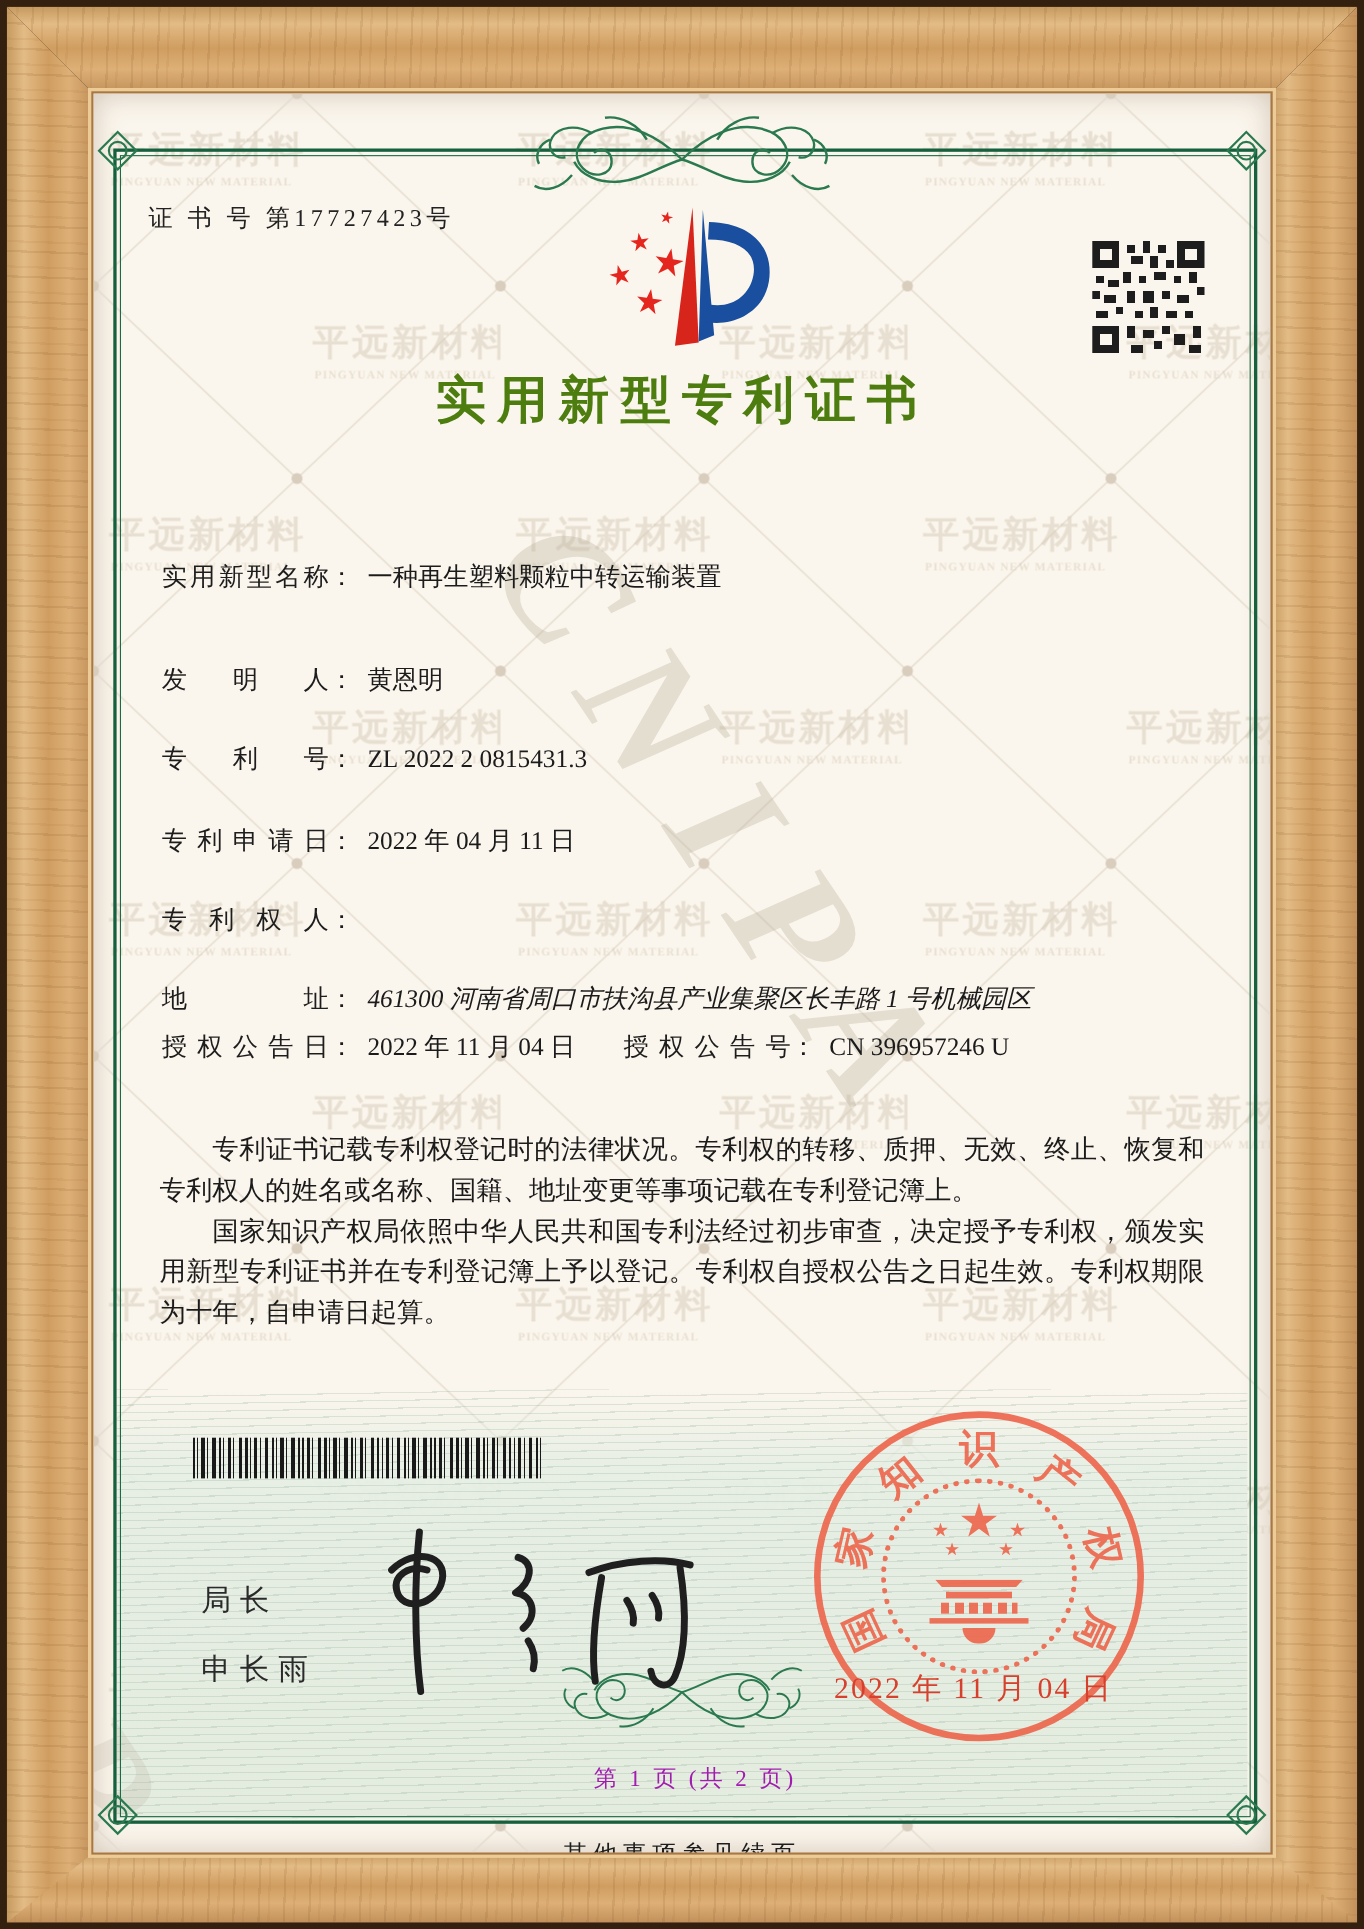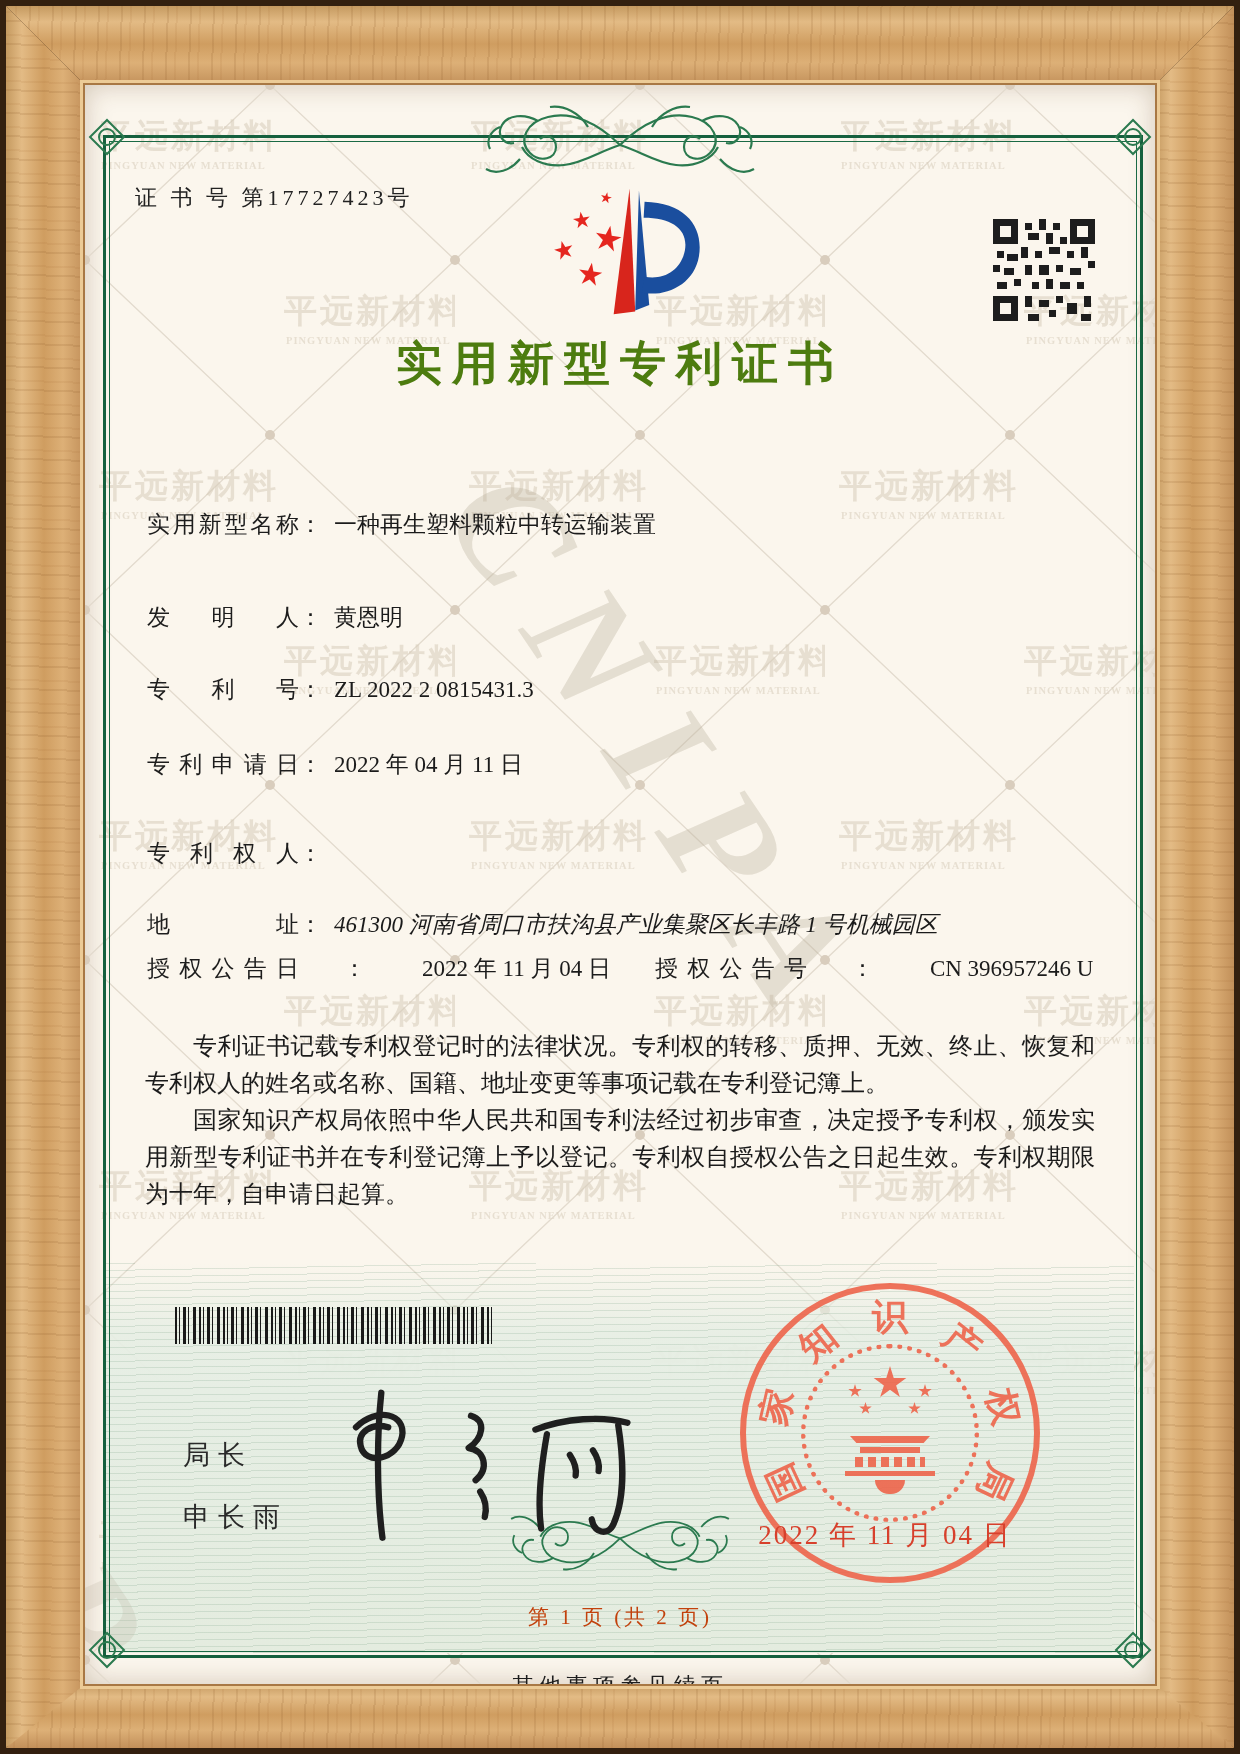--- a/index.html
+++ b/index.html
@@ -55,25 +55,25 @@
   .cert-no{position:absolute;left:50px;top:98px;font-size:22px;letter-spacing:4px;color:#222;}
   .logo{position:absolute;left:443px;top:98px;width:190px;height:150px;}
   .title{position:absolute;left:0;top:248px;width:100%;text-align:center;font-size:46px;font-weight:600;letter-spacing:10px;color:#4d7c0f;}
   .qr{position:absolute;left:908px;top:134px;width:102px;height:102px;}
   .fields{position:absolute;left:62px;top:420px;right:58px;font-size:23px;}
   .frow{display:flex;line-height:40px;}
   .f-label{flex:none;width:152px;text-align:justify;text-align-last:justify;color:#1d1d1d;}
   .f-colon{flex:none;margin-right:12px;}
   .f-value{flex:none;}
   .mb1{margin-bottom:53px;}.mb2{margin-bottom:32px;}.mb3{margin-bottom:35px;}
-  .mb4{margin-bottom:49px;}.mb5{margin-bottom:32px;}
+  .mb4{margin-bottom:32px;}.mb5{margin-bottom:32px;}
   .addr .f-value{width:648px;line-height:38px;flex:none;font-style:italic;}
   .addr{line-height:38px;}
   .grant{display:flex;margin-top:5px;}
-  .grant .pair{display:flex;line-height:40px;gap:44px;}
+  .grant .pair{display:flex;line-height:40px;}
   .grant .pair.right{margin-left:44px;}
   .grant .f-label{width:152px;}
   .paras{position:absolute;left:60px;top:943px;width:950px;font-size:24px;line-height:37px;text-align:justify;}
   .paras p{margin:0;text-indent:2em;}
   .barcode{
     position:absolute;left:90px;top:1222px;width:318px;height:37px;
     background:repeating-linear-gradient(90deg,#191919 0 2px,rgba(0,0,0,0) 2px 4px,#191919 4px 5px,rgba(0,0,0,0) 5px 8px,#191919 8px 11px,rgba(0,0,0,0) 11px 13px,#191919 13px 14px,rgba(0,0,0,0) 14px 18px,#191919 18px 21px,rgba(0,0,0,0) 21px 24px);
   }
   .director{position:absolute;left:98px;top:1332px;font-family:"Liberation Sans","DejaVu Sans",sans-serif;font-size:27px;letter-spacing:8px;color:#2a2a2a;}
   .director .t{margin-bottom:26px;margin-top:20px;}
@@ -82,21 +82,21 @@
   
   .seal{position:absolute;left:655px;top:1198px;width:300px;height:300px;opacity:.88;}
   .seal .ring{position:absolute;inset:0;border-radius:50%;border:6px solid #ee6147;}
   .seal .ch{position:absolute;left:50%;top:50%;width:44px;height:44px;margin:-22px;
     font-weight:700;font-size:36px;line-height:44px;text-align:center;color:#ee6147;}
   .emblem{position:absolute;left:50%;top:50%;transform:translate(-50%,-50%);width:178px;height:178px;}
   .emblem .wreath{position:absolute;inset:0;border-radius:50%;border:5px dotted #ee6147;}
   .star{position:absolute;background:#ee6147;clip-path:polygon(50% 0%,61% 35%,98% 35%,68% 57%,79% 91%,50% 70%,21% 91%,32% 57%,2% 35%,39% 35%);}
   .gate{position:absolute;background:#ee6147;}
   .seal-date{position:absolute;left:640px;top:1432px;width:320px;text-align:center;color:#d7402c;font-size:27px;letter-spacing:2px;}
-  .page-note{position:absolute;left:18px;top:1518px;width:1034px;text-align:center;font-size:21px;letter-spacing:3px;color:#c2410c;}
+  .page-note{position:absolute;left:30px;top:1518px;width:1034px;text-align:center;font-size:21px;letter-spacing:3px;color:#a21caf;}
   .footer-note{position:absolute;left:0;top:1586px;width:100%;text-align:center;font-size:22px;letter-spacing:5px;color:#1d1d1d;}
 </style>
 </head>
 <body>
 
 <div class="wood">
   <div class="strip top grainH"></div>
   <div class="strip bottom grainH"></div>
   <div class="strip left grainV"></div>
   <div class="strip right grainV"></div>

